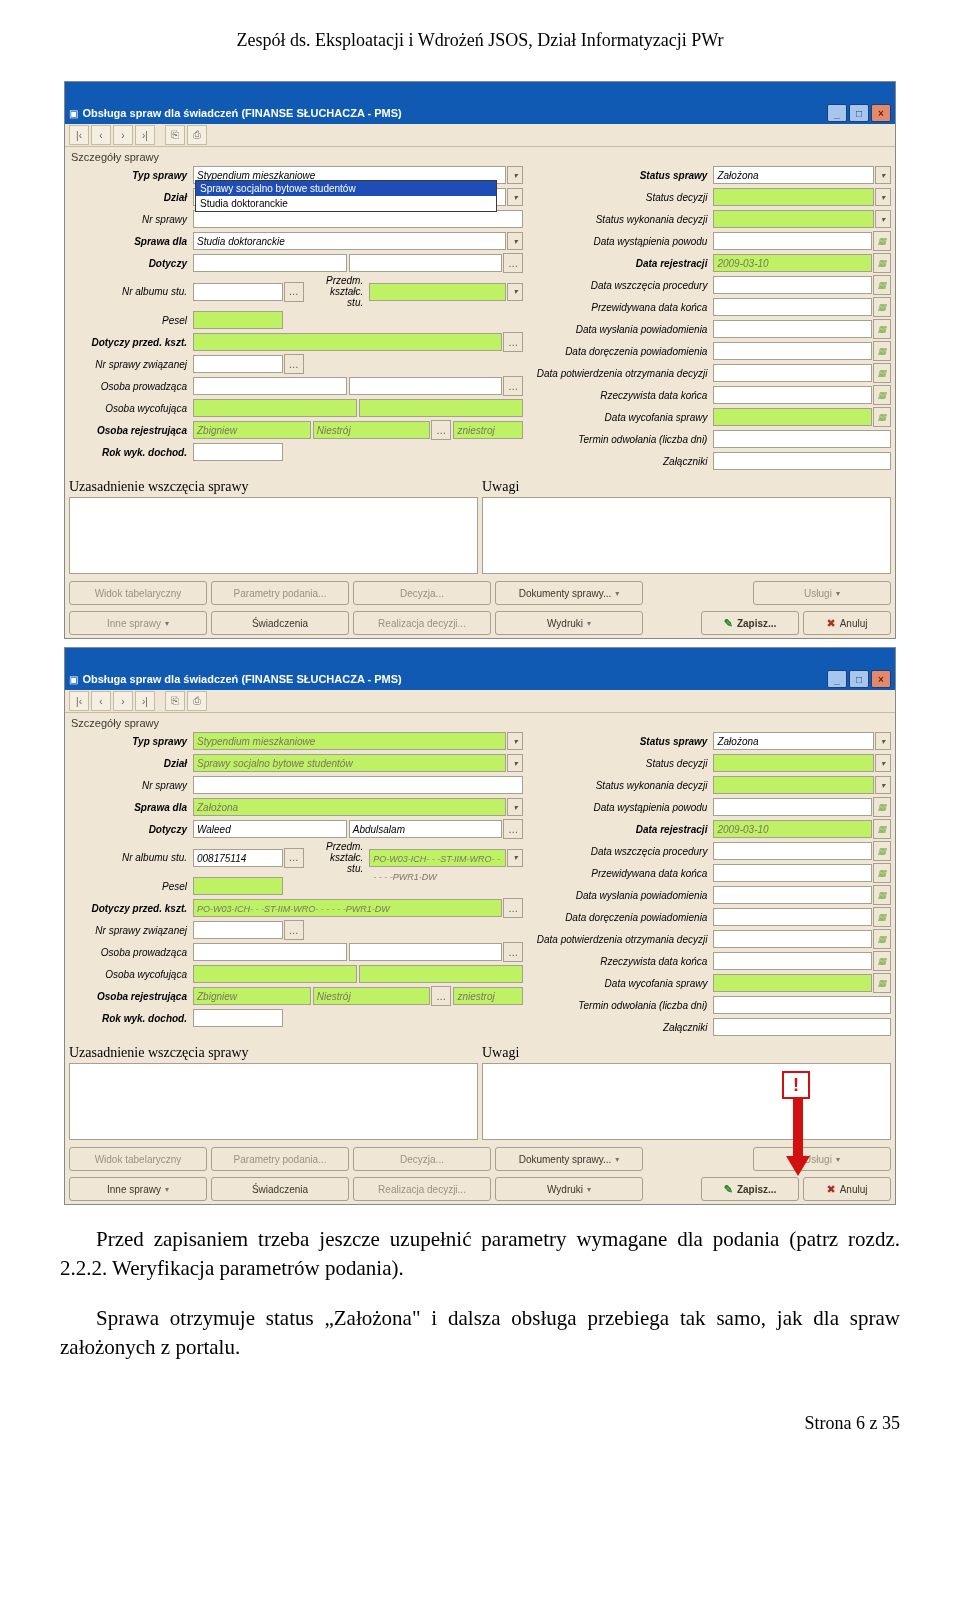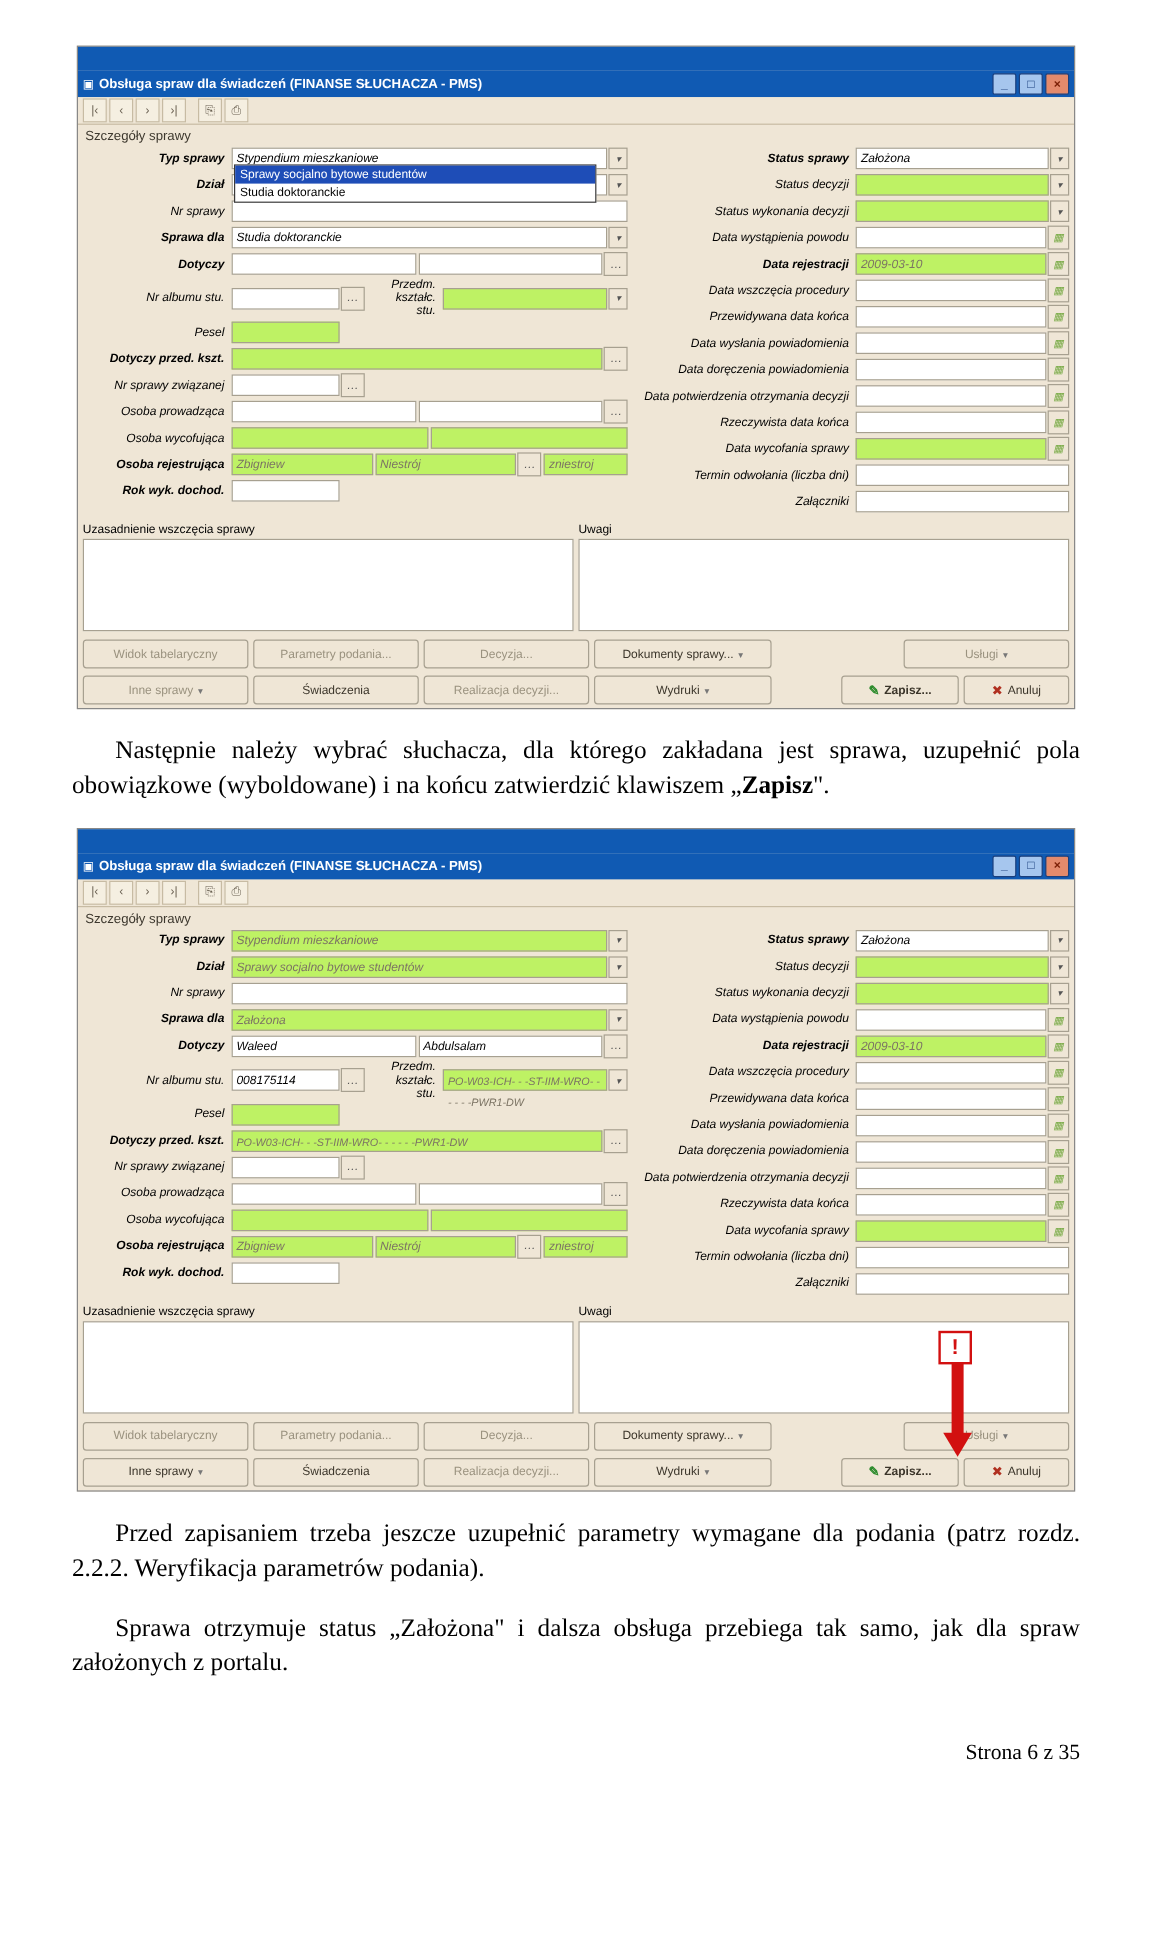--- a/index.html
+++ b/index.html
@@ -34,40 +34,41 @@
   .inp.tiny { flex:0 0 70px; }
   .inp.flex2 { flex:1; }
   .dd { width:16px; height:18px; background:#efe6d6; border:1px solid #a7a090; display:flex; align-items:center; justify-content:center; color:#555; font-size:8px; margin-left:-1px; box-sizing:border-box; }
   .cal { width:16px; height:18px; background:#efe6d6; border:1px solid #a7a090; display:flex; align-items:center; justify-content:center; color:#7a4; font-size:9px; margin-left:-1px; }
   .dots { width:18px; height:18px; background:#efe6d6; border:1px solid #a7a090; display:flex; align-items:center; justify-content:center; color:#555; font-size:10px; margin-left:-1px; }
   .dropdown-open { position:absolute; left:130px; top:98px; width:300px; background:#fff; border:1px solid #3a3a3a; z-index:5; }
   .dropdown-open .opt { padding:2px 4px; font-size:10px; }
   .dropdown-open .opt.sel { background:#1e4db7; color:#fff; }
   .textareas { display:flex; gap:4px; margin:6px 4px 4px 4px; }
   .ta-col { flex:1; display:flex; flex-direction:column; }
-  .ta-label { font-size:10px; padding:2px 0; }
+  .ta-label { font-size:14px; padding:2px 0;font-family:Liberation Serif, serif; }
   .ta { height:75px; background:#fff; border:1px solid #a7a090; }
   .btnrow { display:flex; gap:4px; padding:3px 4px; }
   .sbtn { height:22px; border:1px solid #a7a090; background:#efe6d6; font-size:10px; display:flex; align-items:center; justify-content:center; padding:0 8px; color:#3b352a; border-radius:3px; }
   .sbtn.faded { color:#9a927f; }
   .sbtn .sdd { margin-left:4px; font-size:8px; color:#777; }
   .sbtn.save { font-weight:bold; }
   .sbtn .ico { margin-right:4px; font-size:11px; }
   .ico-save { color:#2a8a2a; }
   .ico-cancel { color:#b03020; }
   .spacer { flex:1; }
   .red-exclaim { position:absolute; right:85px; bottom:105px; width:24px; height:24px; border:2px solid #d21010; color:#d21010; display:flex; align-items:center; justify-content:center; font-weight:bold; font-size:18px; font-family:Arial; }
   .red-arrow { position:absolute; right:88px; bottom:28px; width:18px; height:78px; }
   .red-arrow .shaft { position:absolute; left:4px; top:0; width:10px; height:60px; background:#d21010; }
   .red-arrow .head { position:absolute; left:-3px; top:58px; width:0; height:0; border-left:12px solid transparent; border-right:12px solid transparent; border-top:20px solid #d21010; }
 </style>
 </head>
 <body>
 
 <div class="page">
+  <div class="header-line">Zespół ds. Eksploatacji i Wdrożeń JSOS, Dział Informatyzacji PWr</div>
 
   <div class="screenshot">
     <div class="bluebar-strip"></div>
     <div class="titlebar">
       <div class="t-left">
         <span>▣</span>
         <span class="t-title">Obsługa spraw dla świadczeń (FINANSE SŁUCHACZA - PMS)</span>
       </div>
       <div class="winbtns">
         <div class="winbtn">_</div>
@@ -278,23 +279,20 @@
           <span class="ico ico-save">✎</span>
           <span>Zapisz...</span>
         </div>
       <div class="sbtn" style="width:70px">
           <span class="ico ico-cancel">✖</span>
           <span>Anuluj</span>
         </div>
     </div>
   </div>
 
-  <div class="para indent">
-    <span>Następnie należy wybrać słuchacza, dla którego zakładana jest sprawa, uzupełnić pola obowiązkowe (wyboldowane) i na końcu zatwierdzić klawiszem „</span><b>Zapisz</b><span>".</span>
-  </div>
 
   <div class="screenshot">
     <div class="bluebar-strip"></div>
     <div class="titlebar">
       <div class="t-left">
         <span>▣</span>
         <span class="t-title">Obsługa spraw dla świadczeń (FINANSE SŁUCHACZA - PMS)</span>
       </div>
       <div class="winbtns">
         <div class="winbtn">_</div>

